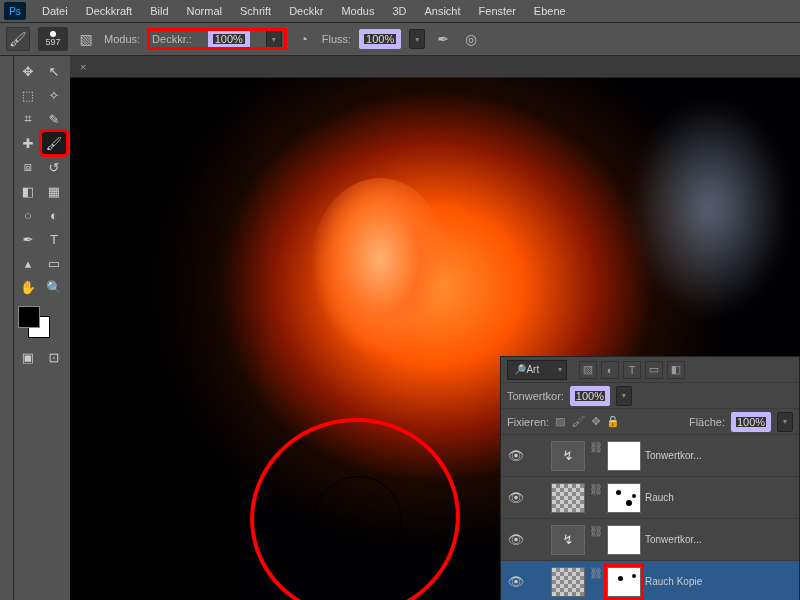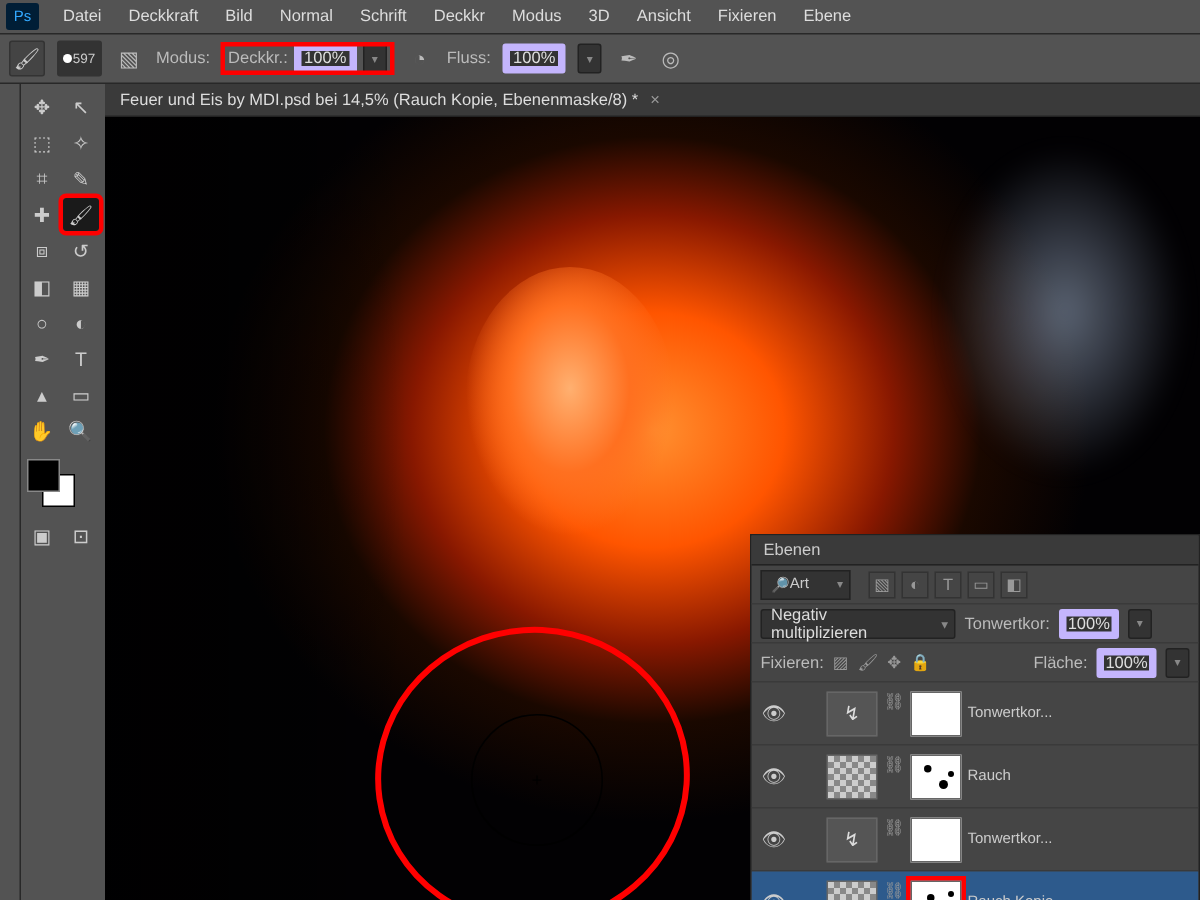--- a/index.html
+++ b/index.html
@@ -2,21 +2,21 @@
 <html><head>
 <meta charset="utf-8">
 <style>
 *{margin:0;padding:0;box-sizing:border-box;font-family:Tahoma,Arial,sans-serif;user-select:none}
 body{background:#444;width:800px;height:600px;overflow:hidden;position:relative}
 .menubar{height:22px;background:#535353;display:flex;align-items:center;padding:0 4px;font-size:11px;color:#ddd;gap:2px}
 .ps-logo{width:22px;height:18px;background:linear-gradient(#001e36,#001e36);color:#31a8ff;font-weight:normal;font-size:10px;display:flex;align-items:center;justify-content:center;border-radius:2px;margin-right:6px}
 .menu-item{padding:2px 8px;cursor:pointer}
 .optbar{height:34px;background:#535353;border-top:1px solid #282828;border-bottom:1px solid #282828;display:flex;align-items:center;padding:0 6px;font-size:11px;color:#ccc;gap:8px}
 .brush-prev{width:24px;height:24px;border:1px solid #333;background:#444;display:flex;align-items:center;justify-content:center;border-radius:2px}
-.brush-size{width:30px;height:24px;border:1px solid #333;background:#333;display:flex;flex-direction:row;align-items:center;justify-content:center;font-size:9px;border-radius:2px}
+.brush-size{width:30px;height:24px;border:1px solid #333;background:#333;display:flex;flex-direction:column;align-items:center;justify-content:center;font-size:9px;border-radius:2px}
 .dot{width:6px;height:6px;background:#fff;border-radius:50%}
 .label{color:#bbb}
 .select{background:#333;border:1px solid #222;height:20px;padding:0 18px 0 6px;color:#ddd;font-size:11px;border-radius:2px;position:relative;display:flex;align-items:center}
 .select::after{content:"▾";position:absolute;right:4px;font-size:9px;color:#888}
 .num-input{background:#333;border:5px solid #c4b5fd;height:20px;width:42px;color:#ddd;text-align:center;font-size:11px;border-radius:2px;display:flex;align-items:center;justify-content:center}
 .dd{width:16px;height:20px;background:#333;border:1px solid #222;display:flex;align-items:center;justify-content:center;font-size:8px;color:#888;border-radius:2px}
 .hl-red{outline:3px solid #f00;outline-offset:-2px}
 .icon-btn{width:20px;height:20px;display:flex;align-items:center;justify-content:center;color:#bbb;font-size:14px}
 .workspace{position:absolute;top:56px;left:0;right:0;bottom:0;display:flex}
 .collapsed-panel{width:14px;background:#535353;border-right:1px solid #282828}
@@ -69,35 +69,35 @@
   <div class="ps-logo">Ps</div>
   <div class="menu-item">Datei</div>
   <div class="menu-item">Deckkraft</div>
   <div class="menu-item">Bild</div>
   <div class="menu-item">Normal</div>
   <div class="menu-item">Schrift</div>
   <div class="menu-item">Deckkr</div>
   <div class="menu-item">Modus</div>
   <div class="menu-item">3D</div>
   <div class="menu-item">Ansicht</div>
-  <div class="menu-item">Fixieren</div>
+  <div class="menu-item">Fenster</div>
   <div class="menu-item">Ebene</div>
 </div>
 
 <div class="optbar">
   <div class="brush-prev">
       <span style="font-size:14px">🖌</span>
     </div>
   <div class="brush-size">
       <div class="dot"></div>
       <span>597</span>
     </div>
   <div class="icon-btn">▧</div>
   <span class="label">Modus:</span>
-  <div class="hl-red" style="display:flex;align-items:center;gap:4px;padding:0 4px">
+  <div class="hl-red" style="display:flex;align-items:center;gap:16px;padding:0 4px">
     <span class="label">Deckkr.:</span>
     <div class="num-input">
         <span>100%</span>
       </div>
     <div class="dd">▾</div>
   </div>
   <div class="icon-btn">◔</div>
   <span class="label">Fluss:</span>
   <div class="num-input">
       <span>100%</span>
@@ -155,49 +155,44 @@
       <div class="swatch-fg"></div>
     </div>
     <div class="tool-row">
         <div class="tool">▣</div>
         <div class="tool">⊡</div>
       </div>
   </div>
 
   <div class="canvas-area">
     <div class="doc-tab">
-      <span>Feuer und Eis by MDI.psd bei 14,5% (Rauch Kopie, Ebenenmaske/8) *</span>
       <span class="close-x">×</span>
     </div>
     <div class="canvas">
       <div class="artwork">
         <div class="dark-left"></div>
         <div class="face"></div>
         <div class="smoke"></div>
       </div>
       <div class="red-ellipse"></div>
       <div class="brush-cursor">+</div>
     </div>
 
     <div class="layers-panel">
-      <div class="panel-tab">Ebenen</div>
       <div class="panel-row">
         <div class="search-kind">🔎 <span>Art</span></div>
         <div class="filter-icons">
           <div class="fi">▧</div>
           <div class="fi">◐</div>
           <div class="fi">T</div>
           <div class="fi">▭</div>
           <div class="fi">◧</div>
         </div>
       </div>
       <div class="panel-row">
-        <div class="select" style="width:130px">
-            <span>Negativ multiplizieren</span>
-          </div>
         <span class="label">Tonwertkor:</span>
         <div class="num-input" style="width:40px">
             <span>100%</span>
           </div>
         <div class="dd">▾</div>
       </div>
       <div class="panel-row">
         <span class="label">Fixieren:</span>
         <div class="lock-icons">
           <span>▨</span>

